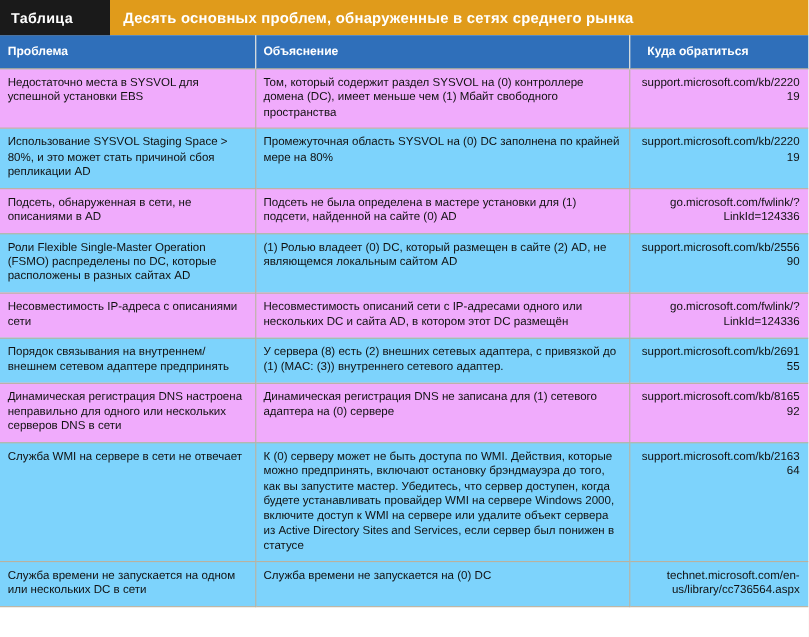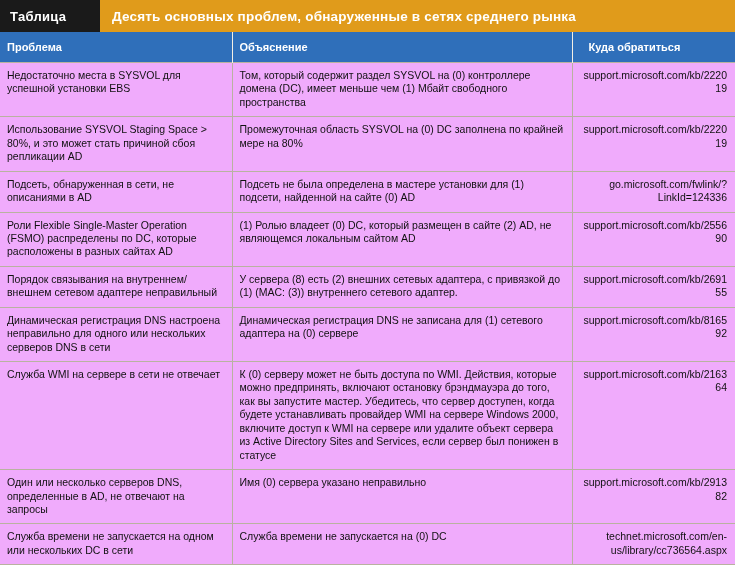--- a/index.html
+++ b/index.html
@@ -76,21 +76,21 @@
     font-size: 10.5px;
     line-height: 1.28;
     color: #111111;
     vertical-align: top;
     padding: 6px 8px 7px 7px;
     border-bottom: 1px solid #b9b2a0;
     border-right: 1px solid #b9b2a0;
     background: #f0abfc;
   }
   table.matrix td:last-child { border-right: none; text-align: right; }
-  table.matrix tr.alt td { background: #f0abfc; }
+  table.matrix tr.alt td { background: #7dd3fc; }
   table.matrix td.link {
     color: #111111;
     word-break: break-word;
   }
   table.matrix tbody tr:first-child td { border-top: 1px solid #b9b2a0; }
 </style>
 </head>
 <body>
 
 <div class="page">
@@ -127,40 +127,40 @@
       <tr>
         <td>Подсеть, обнаруженная в сети, не описаниями в AD</td>
         <td>Подсеть не была определена в мастере установки для (1) подсети, найденной на сайте (0) AD</td>
         <td class="link">go.microsoft.com/fwlink/?LinkId=124336</td>
       </tr>
       <tr class="alt">
         <td>Роли Flexible Single-Master Operation (FSMO) распределены по DC, которые расположены в разных сайтах  AD</td>
         <td>(1) Ролью владеет (0) DC, который размещен в сайте (2) AD, не являющемся локальным сайтом AD</td>
         <td class="link">support.microsoft.com/kb/255690</td>
       </tr>
+      <tr>
+        <td>Несовместимость IP-адреса с описаниями сети</td>
+        <td>Несовместимость описаний сети с IP-адресами одного или нескольких DC и сайта AD, в котором этот DC размещён</td>
+        <td class="link">go.microsoft.com/fwlink/?LinkId=124336</td>
+      </tr>
       <tr class="alt">
-        <td>Порядок связывания на внутреннем/внешнем сетевом адаптере неправильный</td>
+        <td>Порядок связывания на внутреннем/внешнем сетевом адаптере предпринять</td>
         <td>У сервера (8) есть (2) внешних сетевых адаптера, с привязкой до (1) (MAC: (3)) внутреннего сетевого адаптер.</td>
         <td class="link">support.microsoft.com/kb/269155</td>
       </tr>
       <tr>
         <td>Динамическая регистрация DNS настроена неправильно для одного или нескольких серверов DNS в сети</td>
         <td>Динамическая регистрация DNS не записана для (1) сетевого адаптера на (0) сервере</td>
         <td class="link">support.microsoft.com/kb/816592</td>
       </tr>
       <tr class="alt">
         <td>Служба WMI на сервере в сети не отвечает</td>
         <td>К (0) серверу может не быть доступа по WMI. Действия, которые можно предпринять, включают остановку брэндмауэра до того, как вы запустите мастер. Убедитесь, что сервер доступен, когда будете устанавливать провайдер WMI на сервере Windows 2000, включите доступ к WMI на сервере или удалите объект сервера из Active Directory Sites and Services, если сервер был понижен в статусе</td>
         <td class="link">support.microsoft.com/kb/216364</td>
       </tr>
-      <tr>
-        <td>Один или несколько серверов DNS, определенные в AD, не отвечают на запросы</td>
-        <td>Имя (0) сервера указано неправильно</td>
-        <td class="link">support.microsoft.com/kb/291382</td>
-      </tr>
       <tr class="alt">
         <td>Служба времени не запускается на одном или нескольких DC в сети</td>
         <td>Служба времени не запускается на (0) DC</td>
         <td class="link">technet.microsoft.com/en-us/library/cc736564.aspx</td>
       </tr>
     </tbody>
   </table>
 
 </div>
 

